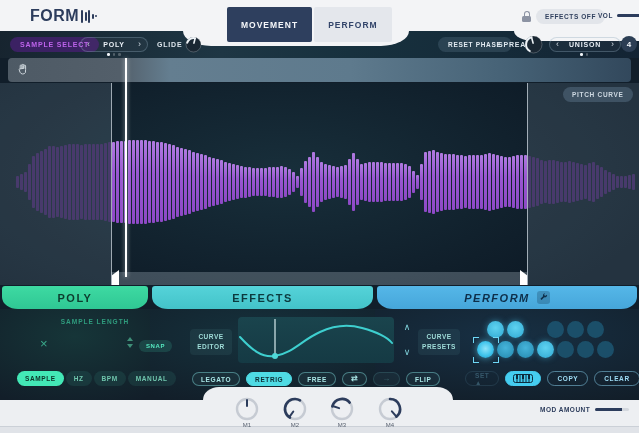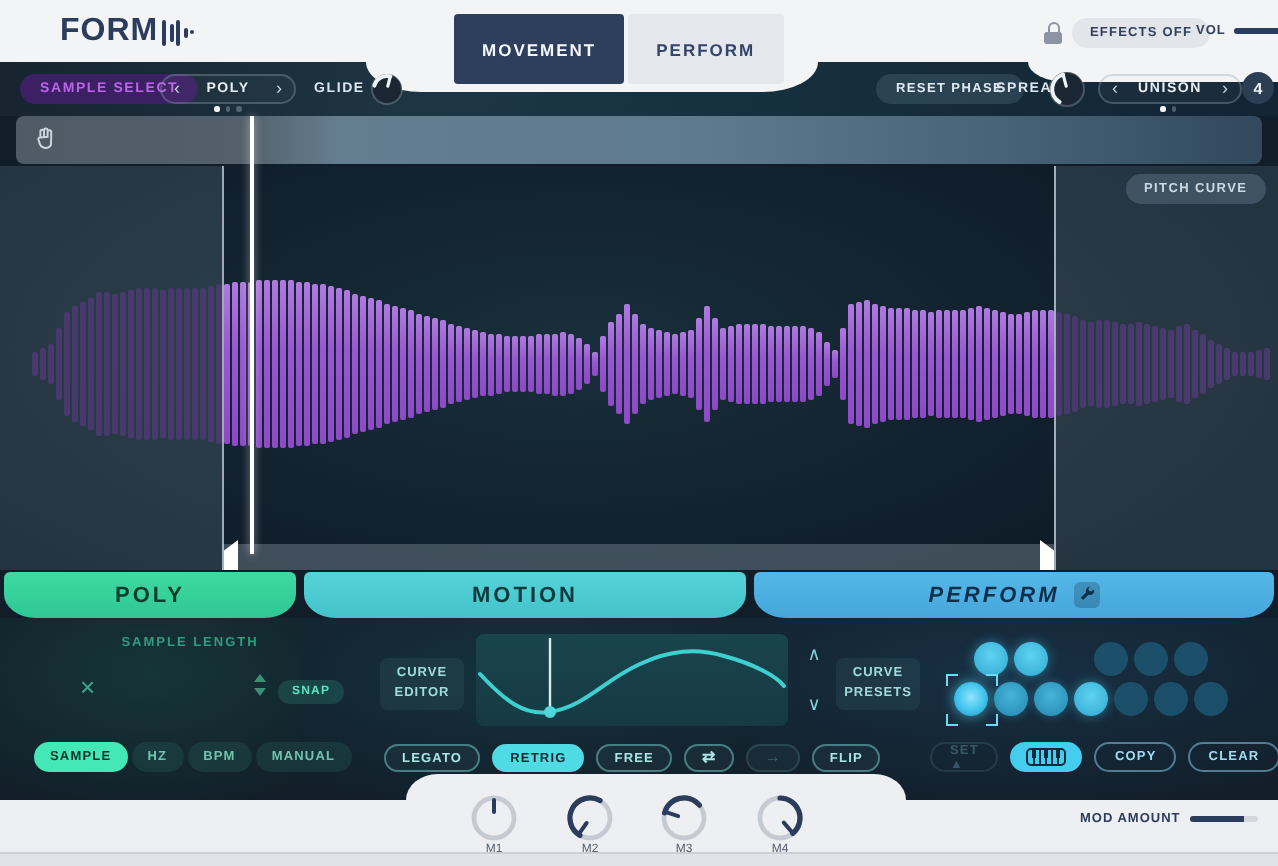--- a/index.html
+++ b/index.html
@@ -409,21 +409,21 @@
       <div class="bar d" style="left: 632px; top: 90.94px; height: 16.12px;"></div>
     </div>
   <div class="abs selline" id="sel-start" style="left: 111px;"></div>
   <div class="abs selline" id="sel-end" style="left: 527px;"></div>
   <div class="abs playhead"></div>
   <div class="abs handle start"></div>
   <div class="abs handle end"></div>
   <div class="abs pitch-pill">PITCH CURVE</div>
 
   <div class="abs hdr hdr-speed">POLY</div>
-  <div class="abs hdr hdr-motion">MOTION</div>
+  <div class="abs hdr hdr-motion">EFFECTS</div>
   <div class="abs hdr hdr-perform">
     <span>PERFORM</span>
     <span class="wrench">
       <svg width="9" height="9" viewBox="0 0 12 12">
         <path d="M10.8 3.1a2.9 2.9 0 0 1-3.9 2.7L3.4 9.3 1.9 7.8l3.5-3.5A2.9 2.9 0 0 1 8.1.4L6.9 1.6l.4 1.6 1.6.4 1.2-1.2c.4.5.7 1.1.7 1.7z" fill="#0e2f4a"></path>
       </svg>
     </span>
   </div>
 
   <div class="abs lower"></div>

